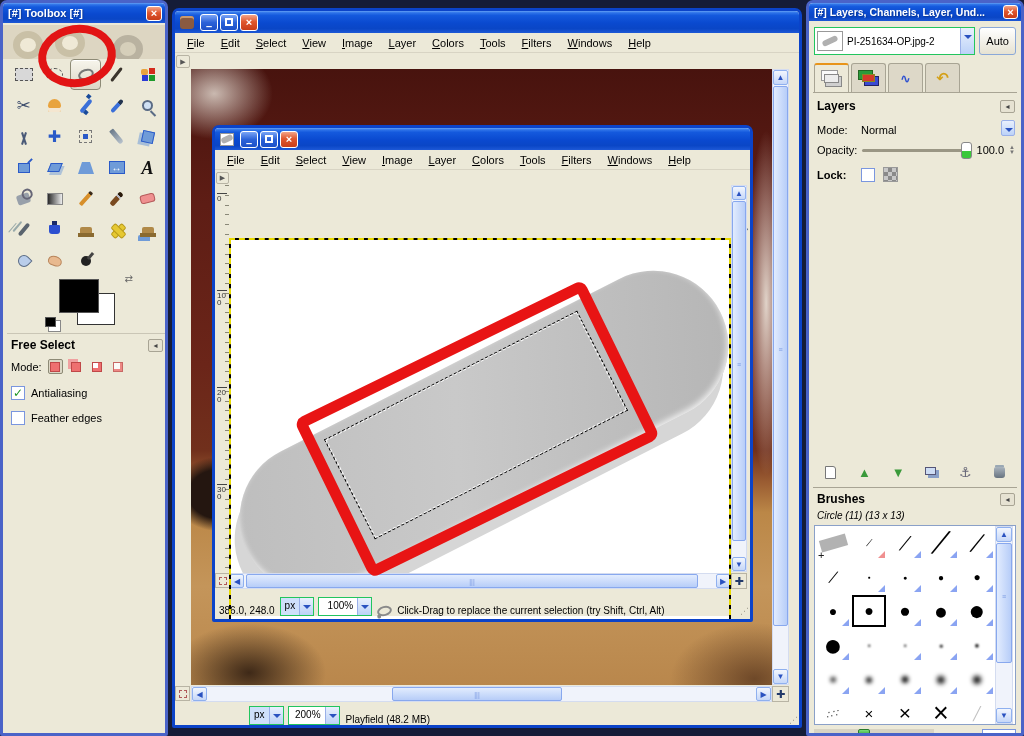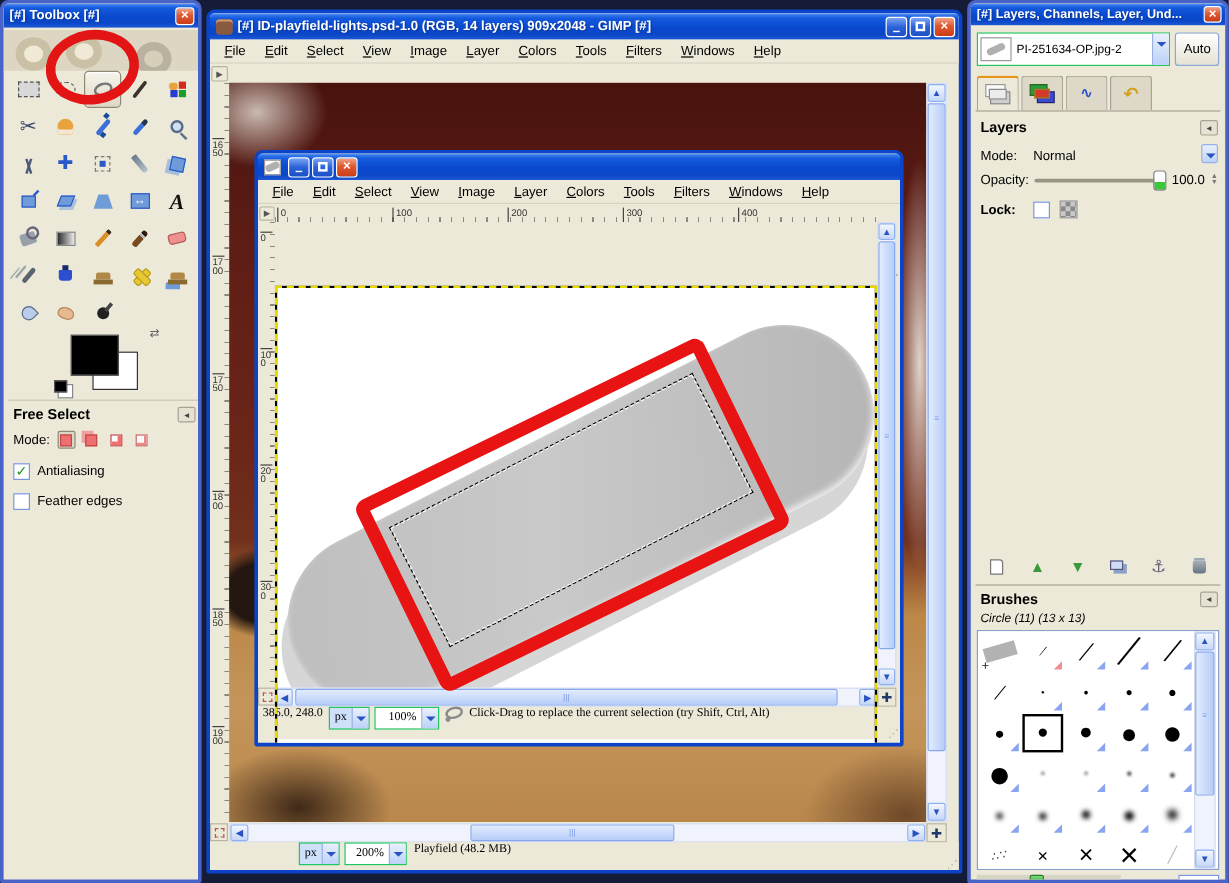--- a/index.html
+++ b/index.html
@@ -44,21 +44,21 @@
   .thumbh { background:linear-gradient(180deg,#e2ecfe,#b7cdf8); border:1px solid #88a8ee; border-radius:2px; }
   .thumbv { background:linear-gradient(90deg,#e2ecfe,#b7cdf8); border:1px solid #88a8ee; border-radius:2px; }
   .gripc { color:#7a9ae2; font-size:7px; text-align:center; line-height:6px; }
 
   
   .combo { display:inline-flex; align-items:stretch; background:#fff; border:1px solid #22c55e; height:19px; font-size:10px; }
   .combo .cv { padding:2px 4px 0 4px; white-space:nowrap; }
   .combo .cbtn { width:14px; background:linear-gradient(#e9f0fd,#bcd2f8); border-left:1px solid #9ab0e8; position:relative; }
   .combo .cbtn::after { content:""; position:absolute; left:3px; top:7px; border:4px solid transparent; border-top-color:#2a52c0; }
   .combo.blue { background:#cfe0fb; }
-  .statusbar { background:#ece9d8; display:flex; align-items:flex-start; font-size:10px;font-family:Liberation Serif, serif; }
+  .statusbar { background:#ece9d8; display:flex; align-items:flex-end; font-size:10px; }
   .colbtn { width:15px; height:13px; border:1px solid #a8a494; border-radius:2px; background:#e6e2d2; font-size:8px; color:#444;
             display:flex; align-items:center; justify-content:center; }
   .cb { width:14px; height:14px; background:#fff; border:1px solid #7a96df; display:inline-flex; align-items:center; justify-content:center; }
   .cb.on::after { content:"✓"; color:#1d9422; font-weight:bold; font-size:12px; }
 
   
   .wilber { position:absolute; left:0; top:22px; width:100%; height:34px; background:#ddd6c2; overflow:hidden; }
   .wilber i { position:absolute; border:7px solid #c9c0a6; border-radius:50%; background:#efe9d6; width:30px; height:28px; }
   .toolgrid { position:absolute; left:5px; top:56px; width:156px; display:grid; grid-template-columns:repeat(5,31px); grid-auto-rows:31px; }
   .tool { display:flex; align-items:center; justify-content:center; }
@@ -387,21 +387,20 @@
     <span class="cb"></span>
     <span>Feather edges</span>
   </div>
 </div>
 
 <div class="redcircle"></div>
 
 <div class="win" style="left:172px;top:8px;width:630px;height:720px;">
   <div class="tbar">
     <span class="ticon" style="background:#8a5a40;border-radius:3px;box-shadow:inset 0 2px 0 #c89a70;"></span>
-    <span class="ttext">[#] ID-playfield-lights.psd-1.0 (RGB, 14 layers) 909x2048 - GIMP [#]</span>
     <span class="tbtn minb">
         <span>–</span>
       </span>
     <span class="tbtn maxb">
         <span></span>
       </span>
     <span class="tbtn close">×</span>
   </div>
   <div class="menubar">
     <span>File</span>
@@ -413,28 +412,20 @@
       <span>Colors</span>
       <span>Tools</span>
       <span>Filters</span>
       <span>Windows</span>
       <span>Help</span>
   </div>
 
   <div class="abs cornerbtn" style="left:1px;top:44px;width:14px;height:13px;">▶</div>
   <div class="abs i-mag" style="left:588px;top:44px;"></div>
 
-  <div class="abs ruler ruler-v" style="left:0;top:58px;width:16px;height:616px;padding-top:46px;">
-    <div class="vl">1650</div>
-      <div class="vl">1700</div>
-      <div class="vl">1750</div>
-      <div class="vl">1800</div>
-      <div class="vl">1850</div>
-      <div class="vl">1900</div>
-  </div>
 
   <div class="abs playfield" style="left:16px;top:58px;width:581px;height:616px;"></div>
 
   <div class="abs track" style="left:597px;top:58px;width:17px;height:616px;">
     <div class="sbtn" style="width:15px;height:15px;">▲</div>
     <div class="thumbv" style="width:15px;height:540px;margin-top:1px;">
         <div class="gripc" style="margin-top:260px;">≡</div>
       </div>
     <div class="sbtn" style="width:15px;height:15px;position:absolute;bottom:0;">▼</div>
   </div>
@@ -486,23 +477,20 @@
       <span>Image</span>
       <span>Layer</span>
       <span>Colors</span>
       <span>Tools</span>
       <span>Filters</span>
       <span>Windows</span>
       <span>Help</span>
   </div>
 
   <div class="abs cornerbtn" style="left:1px;top:44px;width:13px;height:12px;">▶</div>
-  <div class="abs ruler ruler-h" style="left:14px;top:43px;width:502px;height:14px;padding-left:2px;">
-    <span class="hl hl2">0</span><span class="hl hl2">100</span><span class="hl hl2">200</span><span class="hl hl2">300</span><span class="hl hl2">400</span>
-  </div>
   <div class="abs i-mag" style="left:519px;top:44px;"></div>
 
   <div class="abs ruler ruler-v" style="left:0;top:57px;width:14px;height:387px;padding-top:8px;">
     <div class="vl vl2">0</div>
       <div class="vl vl2">100</div>
       <div class="vl vl2">200</div>
       <div class="vl vl2">300</div>
   </div>
 
   <div class="abs icanvas" style="left:14px;top:57px;width:502px;height:387px;">

